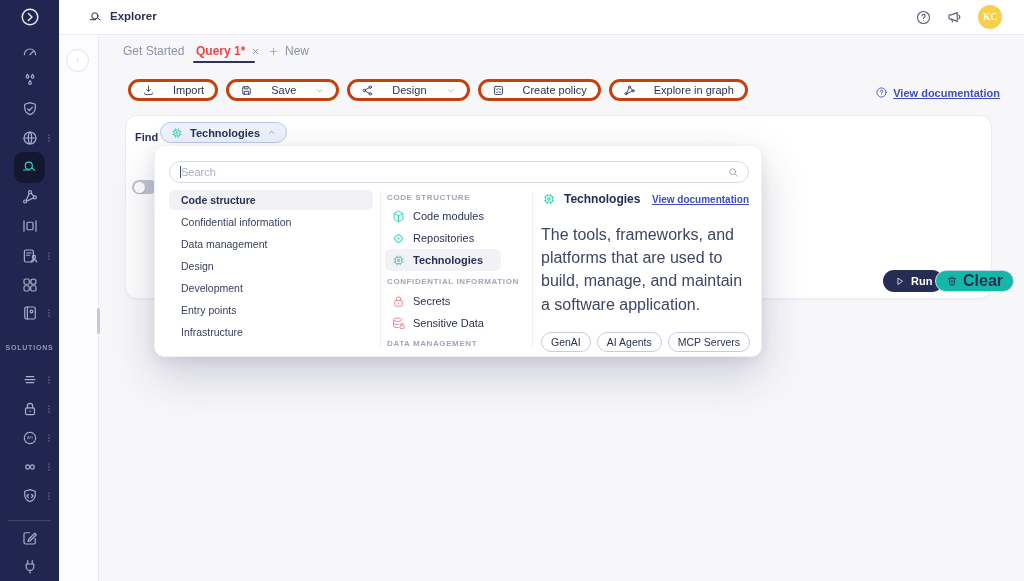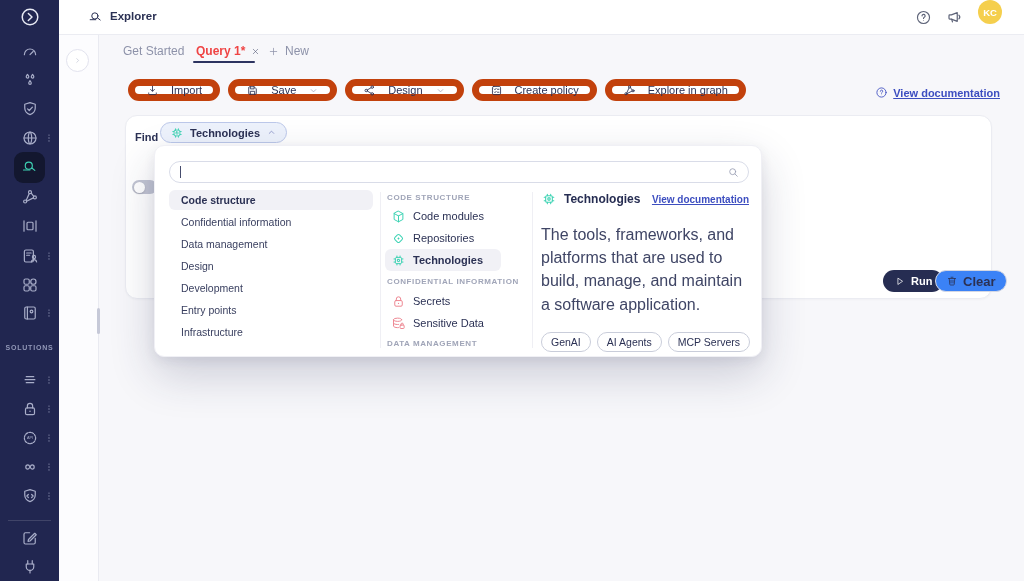--- a/index.html
+++ b/index.html
@@ -14,57 +14,57 @@
   .side-row{position:absolute;left:0;width:59px;height:24px;display:flex;align-items:center;justify-content:center;color:#a9aec9;cursor:pointer;}
   .side-row .kebab{position:absolute;right:5px;top:50%;transform:translateY(-50%);color:#8a90b0;}
   .side-active{position:absolute;left:14px;width:31px;height:31px;border-radius:9px;background:#13172f;display:flex;align-items:center;justify-content:center;color:#3ed3b4;cursor:pointer;}
   .solutions{position:absolute;left:0;width:59px;text-align:center;font-size:7px;font-weight:700;letter-spacing:.8px;color:#9298b8;}
   .side-divider{position:absolute;left:8px;right:8px;height:1px;background:rgba(255,255,255,.14);}
 
   
   .topbar{position:absolute;left:59px;top:0;right:0;height:34px;background:#ffffff;border-bottom:1px solid #ebecf2;z-index:30;display:flex;align-items:center;}
   .app-title-wrap{display:flex;gap:7px;margin-left:29px;color:#2b3154;}
   .app-title{font-size:11.5px;font-weight:700;}
-  .topbar-right{position:absolute;right:22px;top:0;height:34px;display:flex;gap:14px;color:#5d6378;}
+  .topbar-right{position:absolute;right:22px;top:0;height:34px;display:flex;align-items:center;gap:14px;color:#5d6378;font-family:Liberation Serif, serif;}
   .icon-btn{background:none;border:none;padding:0;color:#5d6378;cursor:pointer;}
   .avatar{width:24px;height:24px;border-radius:50%;background:#f5cf4d;color:#ffffff;font-size:9.5px;font-weight:700;display:flex;align-items:center;justify-content:center;cursor:pointer;}
 
   
   .rail{position:absolute;left:59px;top:34px;bottom:0;width:39px;background:#fcfcfe;border-right:1px solid #e9eaf1;z-index:5;}
   .rail-expand{position:absolute;left:7px;top:15px;width:23px;height:23px;border-radius:50%;border:1px solid #e2e3ee;background:#fff;color:#b9bdcf;display:flex;align-items:center;justify-content:center;cursor:pointer;}
   .rail-handle{position:absolute;right:-2px;top:274px;width:3px;height:26px;border-radius:2px;background:#c6c9d8;cursor:col-resize;}
 
   
   .main{position:absolute;left:98px;top:34px;right:0;bottom:0;}
 
   .tab{position:absolute;top:10px;font-size:12px;color:#8d92a9;display:flex;align-items:center;gap:6px;cursor:pointer;background:none;border:none;padding:0;}
   .tab.active{color:#ef4444;font-weight:700;}
   .tab .x{color:#565c78;}
   .tab-underline{position:absolute;left:95px;top:27px;width:62px;height:2px;background:#2d3460;border-radius:1px;}
 
   .toolbar{position:absolute;left:30px;top:45px;display:flex;gap:8px;}
-  .tbtn{height:22px;padding:0 11px;border-radius:11px;border:7px solid #c2410c;background:#fff;color:#2b3154;
-        font-size:11px;font-family:inherit;display:flex;align-items:center;gap:12px;cursor:pointer;white-space:nowrap;}
+  .tbtn{height:22px;padding:0 11px;border-radius:11px;border:3px solid #c2410c;background:#fff;color:#2b3154;
+        font-size:11px;font-family:inherit;display:flex;align-items:center;gap:18px;cursor:pointer;white-space:nowrap;}
   .tbtn .chev{color:#9ba0b5;}
   .doc-link{position:absolute;right:24px;top:52px;display:flex;align-items:center;gap:5px;color:#3d4ec0;font-size:11px;cursor:pointer;}
   .doc-link .txt{text-decoration:underline;font-weight:600;}
 
   
   .card{position:absolute;left:27px;top:81px;width:865px;height:182px;background:#fff;border:1px solid #ebecf2;border-radius:12px;box-shadow:0 1px 2px rgba(30,35,70,.03);}
   .find-label{position:absolute;left:9px;top:10px;height:21px;display:flex;align-items:center;font-size:11px;font-weight:600;color:#2b3154;}
   .find-pill{position:absolute;left:34px;top:6px;height:21px;padding:0 9px;border-radius:11px;background:#edf2fc;border:1px solid #bcc8ea;
              display:flex;align-items:center;gap:6px;font-size:11px;font-weight:600;color:#2b3154;cursor:pointer;font-family:inherit;}
   .find-pill .chev{color:#7d88c0;}
   .chip-ic{color:#3ed3b4;}
   .toggle{position:absolute;left:6px;top:64px;width:25px;height:14px;border-radius:7px;background:#c2c5d3;cursor:pointer;}
   .toggle .knob{position:absolute;left:1.5px;top:1.5px;width:11px;height:11px;border-radius:50%;background:#fff;box-shadow:0 1px 2px rgba(0,0,0,.15);}
   .run-btn{position:absolute;left:757px;top:154px;height:22px;padding:0 11px;border-radius:11px;background:#262d52;border:none;color:#fff;
            font-size:11px;font-weight:600;font-family:inherit;display:flex;align-items:center;gap:6px;cursor:pointer;}
-  .clear-btn{position:absolute;left:809px;top:154px;height:22px;padding:0 10px;border-radius:11px;background:#3b82f6;border:1px solid #d4d7e3;color:#2b3154;
-           font-size:13px;font-weight:600;font-family:inherit;display:flex;align-items:center;gap:5px;cursor:pointer;}
+  .clear-btn{position:absolute;left:809px;top:154px;height:22px;padding:0 10px;border-radius:11px;background:#14b8a6;border:1px solid #d4d7e3;color:#2b3154;
+           font-size:16px;font-weight:600;font-family:inherit;display:flex;align-items:center;gap:5px;cursor:pointer;}
 
   
   .panel{position:absolute;left:56px;top:111px;width:606px;height:210px;background:#fff;border:1px solid #f0f0f5;border-radius:10px;
          box-shadow:0 18px 45px rgba(35,42,82,.20),0 4px 12px rgba(35,42,82,.08);z-index:20;overflow:hidden;}
   .search-wrap{position:absolute;left:14px;top:15px;width:578px;height:20px;border:1px solid #d9dce8;border-radius:11px;background:#fff;}
   .search-input{position:absolute;left:11px;top:0;right:28px;height:100%;border:none;outline:none;background:transparent;
                 font-size:11px;font-family:inherit;color:#2b3154;padding:0;}
   .search-input::placeholder{color:#a9adc0;}
   .caret{position:absolute;left:10px;top:4px;bottom:4px;width:1px;background:#464c6d;}
   .search-ic{position:absolute;right:8px;top:3.5px;color:#9ba0b5;}
@@ -430,20 +430,21 @@
             <path d="M6.5 7l1 11.6A1.4 1.4 0 0 0 8.9 20h6.2a1.4 1.4 0 0 0 1.4-1.4L17.5 7"></path>
             <path d="M10 10.5v5.5M14 10.5v5.5"></path>
           </svg>
         <span>Clear</span>
       </button>
     </section>
 
     <div class="panel">
       <div class="search-wrap">
         <div class="caret"></div>
+        <input class="search-input" placeholder="Search" style="">
         <svg class="ic search-ic" width="13" height="13" viewBox="0 0 24 24" stroke-width="1.8">
             <circle cx="10.5" cy="10.5" r="5.5"></circle>
             <path d="M14.8 14.8L19 19"></path>
           </svg>
       </div>
 
       <div class="cat-item selected" style="top:44px">Code structure</div>
       <div class="cat-item" style="top:66px">Confidential information</div>
       <div class="cat-item" style="top:88px">Data management</div>
       <div class="cat-item" style="top:110px">Design</div>

